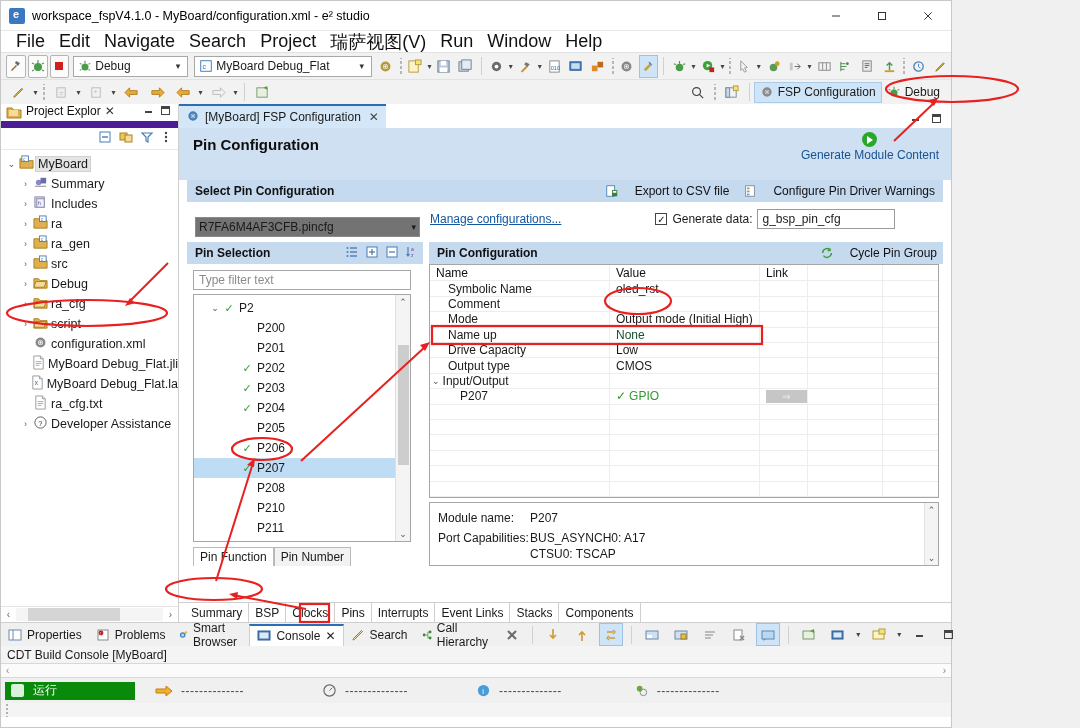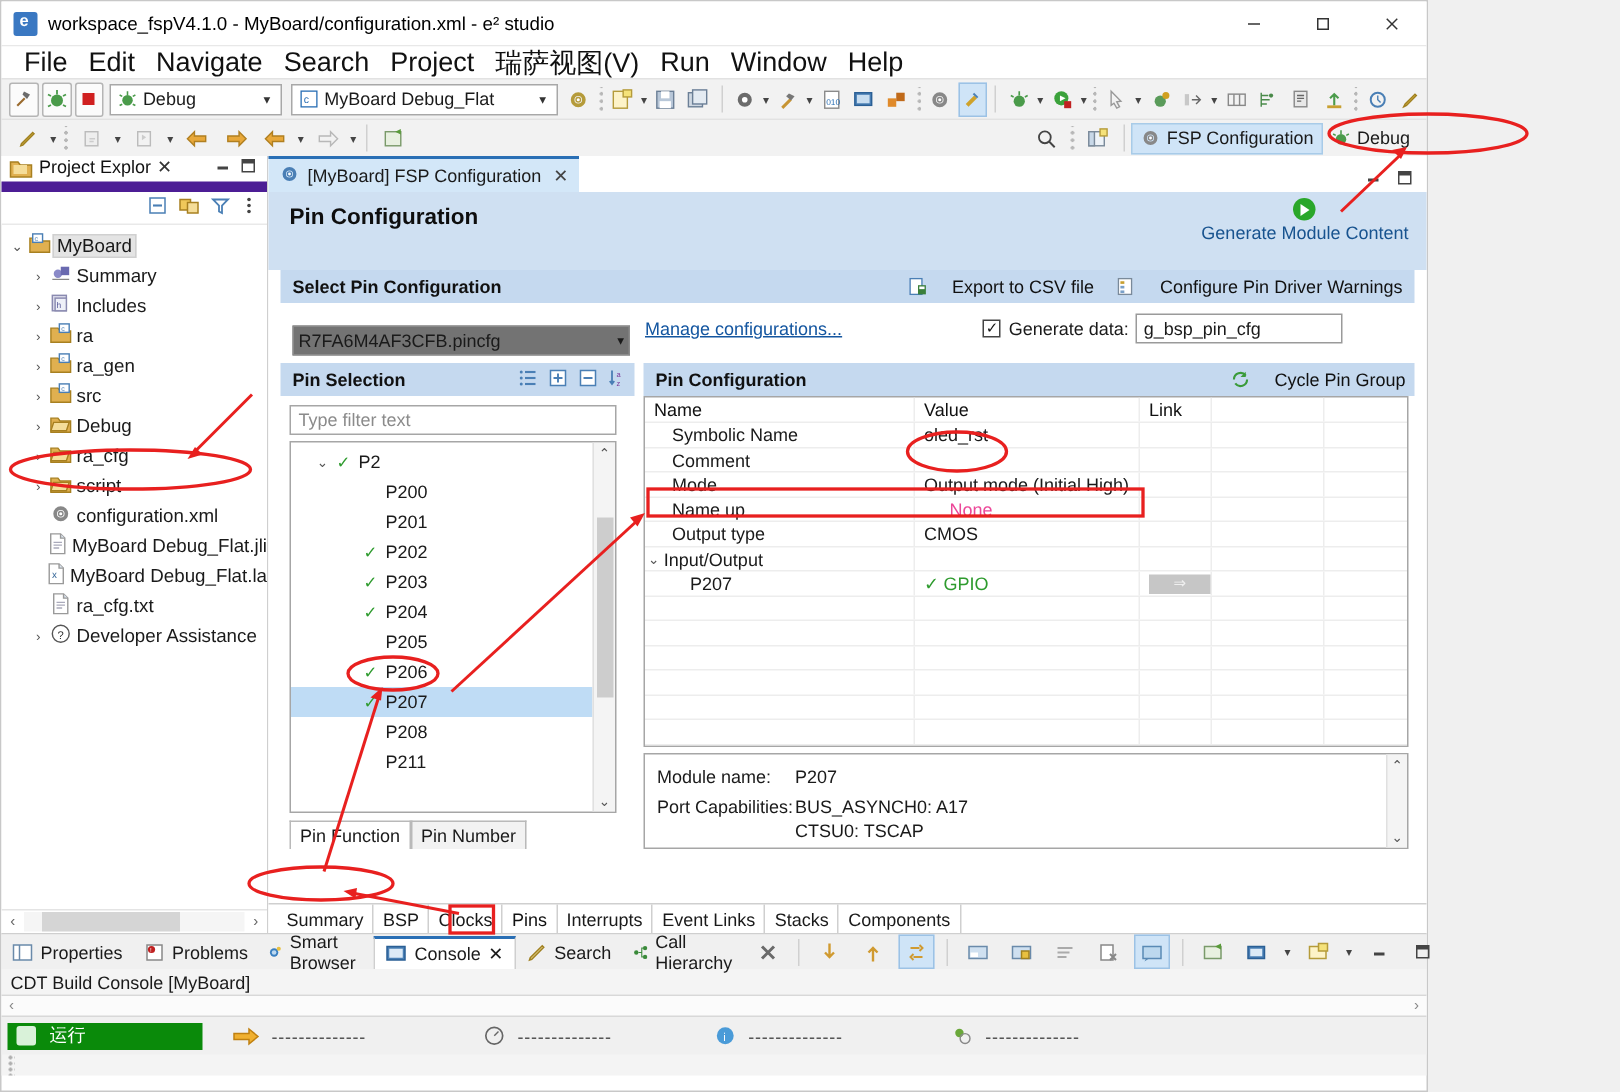--- a/index.html
+++ b/index.html
@@ -104,21 +104,21 @@
   .vscroll .th{ position:absolute;left:2px;width:11px;background:#cdcdcd;}
 
   .tbl{ flex:1; border:1px solid #a6a6a6; background:#fff; margin-right:4px; display:flex; flex-direction:column; overflow:hidden;}
   .tr{ display:flex; height:17px; border-bottom:1px solid #ededed; font-size:12px; align-items:center;}
   .tr.hdr{ font-weight:normal; color:#111; height:18px;}
   .c1{ width:180px; padding-left:6px; border-right:1px solid #ededed; height:100%; display:flex;align-items:center;}
   .c2{ width:150px; padding-left:6px; border-right:1px solid #ededed;height:100%;display:flex;align-items:center;}
   .c3{ width:48px; padding-left:6px; border-right:1px solid #ededed;height:100%;display:flex;align-items:center;}
   .c4{ flex:1; border-right:1px solid #ededed;height:100%;}
   .c5{ width:55px; height:100%;}
-  .muted{ color:#ec4899;margin-left:17px;}
+  .muted{ color:#14532d;}
   .green{ color:#2e9b2e;}
   .arrbtn{ width:42px;height:13px;background:#c6c6c6;display:flex;align-items:center;justify-content:center;color:#efefef;font-size:10px;}
 
   .modbox{ height:64px; border:1px solid #a6a6a6; background:#fff; margin:4px 4px 0 0; display:flex; font-size:12px;}
   .modbox .inner{ flex:1; padding:6px 0 0 8px;}
   .modline{ display:flex; height:17px; align-items:center;}
   .modline .k{ width:92px;}
   .tabs-sub{ height:20px; display:flex; align-items:flex-end; margin:4px 0 0 6px;}
   .subtab{ height:19px; border:1px solid #b9b9b9; border-bottom:none; background:#f2f2f2; padding:0 6px; display:flex; align-items:center; font-size:12px;}
   .subtab.active{ background:#fff;}
@@ -786,20 +786,24 @@
                   <div class="prow child sel">
                     <span class="chk">✓</span>
                     <span class="nm">P207</span>
                   </div>
                   <div class="prow child">
                     <span class="chk"></span>
                     <span class="nm">P208</span>
                   </div>
                   <div class="prow child">
                     <span class="chk"></span>
+                    <span class="nm">P210</span>
+                  </div>
+                  <div class="prow child">
+                    <span class="chk"></span>
                     <span class="nm">P211</span>
                   </div>
                 </div>
               <div class="vscroll">
                 <div class="up">⌃</div>
                 <div class="th" style="top:50px;height:120px;"></div>
                 <div class="dn" style="position:absolute;bottom:0;left:0;right:0;">⌄</div>
               </div>
             </div>
             <div class="tabs-sub">
@@ -869,20 +873,31 @@
                   </span>
                   <span class="c2">
                     <span class="muted">None</span>
                   </span>
                   <span class="c3"></span>
                   <span class="c4"></span>
                   <span class="c5"></span>
                 </div>
                 <div class="tr">
                   <span class="c1" style="padding-left:18px">
+                    <span>Drive Capacity</span>
+                  </span>
+                  <span class="c2">
+                    <span class="">Low</span>
+                  </span>
+                  <span class="c3"></span>
+                  <span class="c4"></span>
+                  <span class="c5"></span>
+                </div>
+                <div class="tr">
+                  <span class="c1" style="padding-left:18px">
                     <span>Output type</span>
                   </span>
                   <span class="c2">
                     <span class="">CMOS</span>
                   </span>
                   <span class="c3"></span>
                   <span class="c4"></span>
                   <span class="c5"></span>
                 </div>
                 <div class="tr">

